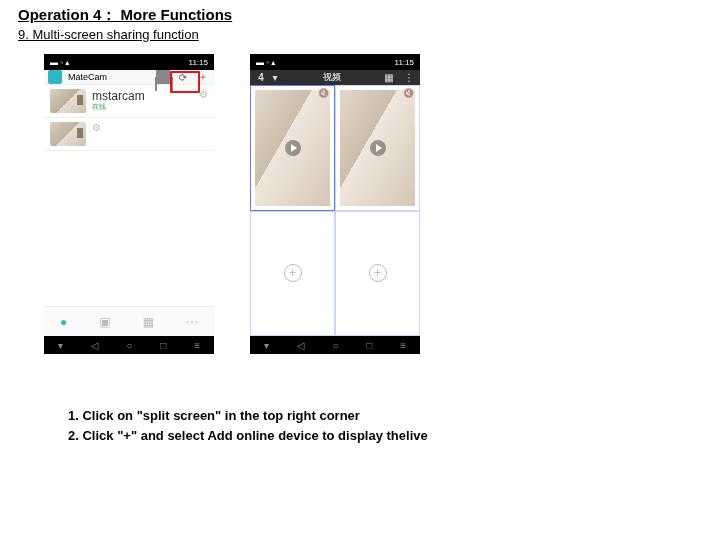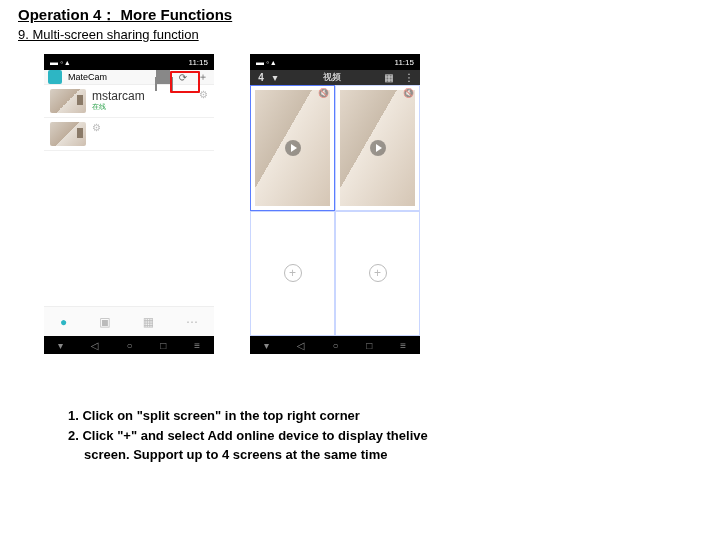--- a/index.html
+++ b/index.html
@@ -189,14 +189,13 @@
       <span>□</span>
       <span>≡</span>
     </div>
   </div>
 
 </div>
 
 <div class="instructions">
   <div>1. Click on "split screen" in the top right corner</div>
   <div class="line2">2.  Click "+" and select Add online device to display thelive</div>
-  <div class="cont">screen. Support up to 4 screens at the same time</div>
 </div>
 
 </body></html>

